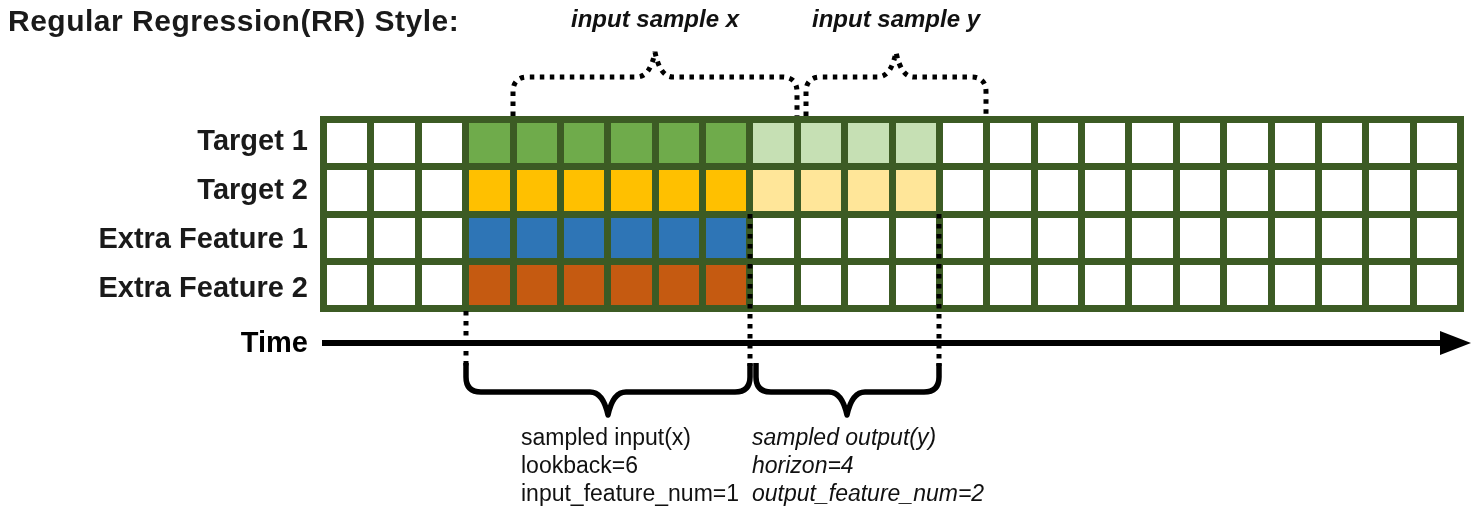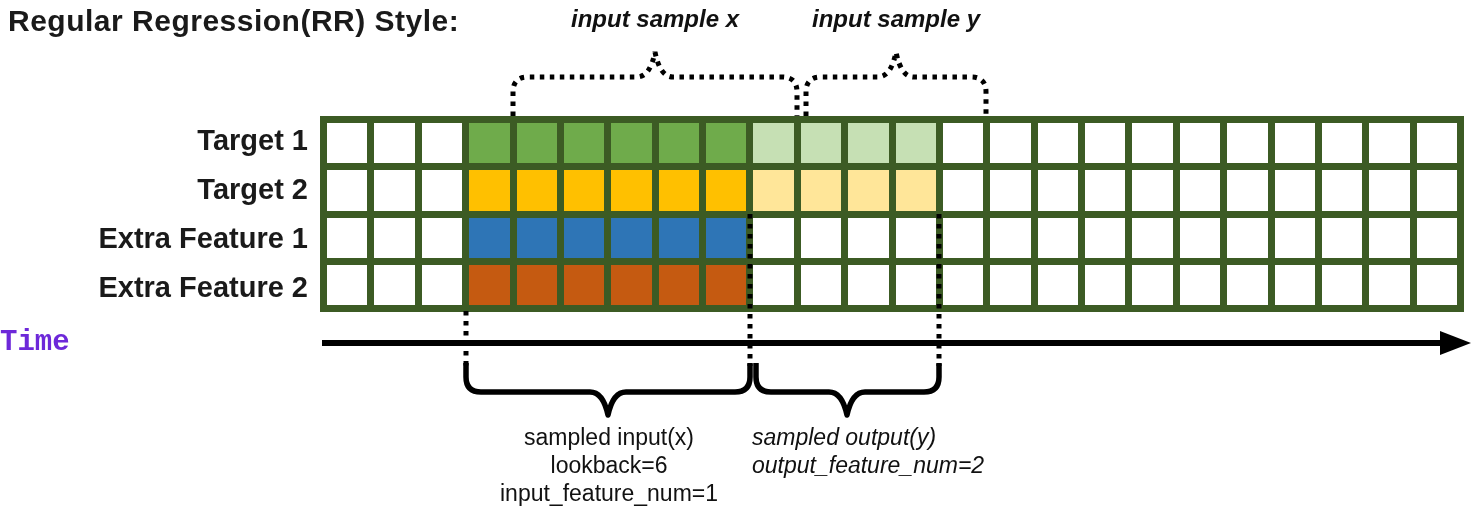--- a/index.html
+++ b/index.html
@@ -63,43 +63,43 @@
     grid-template-rows: repeat(4, 1fr);
     gap: 7px;
     padding: 7px;
   }
   .cell { width: 100%; height: 100%; }
   .time-label {
     position: absolute;
     left: 0;
     top: 326px;
     width: 308px;
+    text-align: right;
     font-size: 29px;
     font-weight: bold;
-    color: #6d28d9;
-    font-family: Liberation Mono, monospace;
+    color: #000000;
   }
   .overlay {
     position: absolute;
     left: 0;
     top: 0;
     width: 1476px;
     height: 516px;
     pointer-events: none;
   }
   .anno-block {
     position: absolute;
     top: 423px;
     font-size: 23px;
     font-weight: normal;
     color: #111111;
     line-height: 28px;
     white-space: nowrap;
   }
-  .anno-block.input { left: 500px; text-align: center; }
+  .anno-block.input { left: 521px; }
   .anno-block.output { left: 752px; font-style: italic; }
 </style>
 </head>
 <body>
 
 <div class="canvas">
 
   <div class="title">Regular Regression(RR) Style:</div>
 
   <div class="next-label x">input sample x</div>
@@ -232,16 +232,17 @@
   </svg>
 
   <div class="anno-block input">
     <div>sampled input(x)</div>
     <div>lookback=6</div>
     <div>input_feature_num=1</div>
   </div>
 
   <div class="anno-block output">
     <div>sampled output(y)</div>
+    <div>horizon=4</div>
     <div>output_feature_num=2</div>
   </div>
 
 </div>
 
 </body></html>

